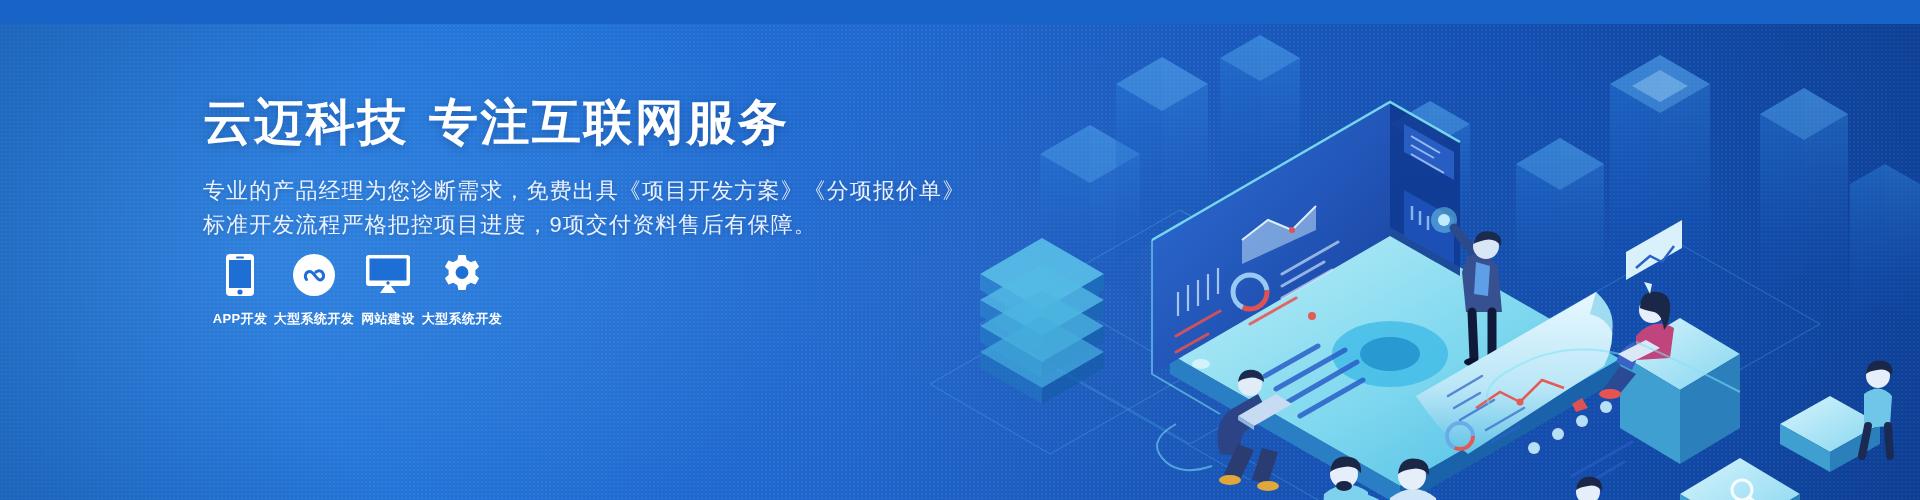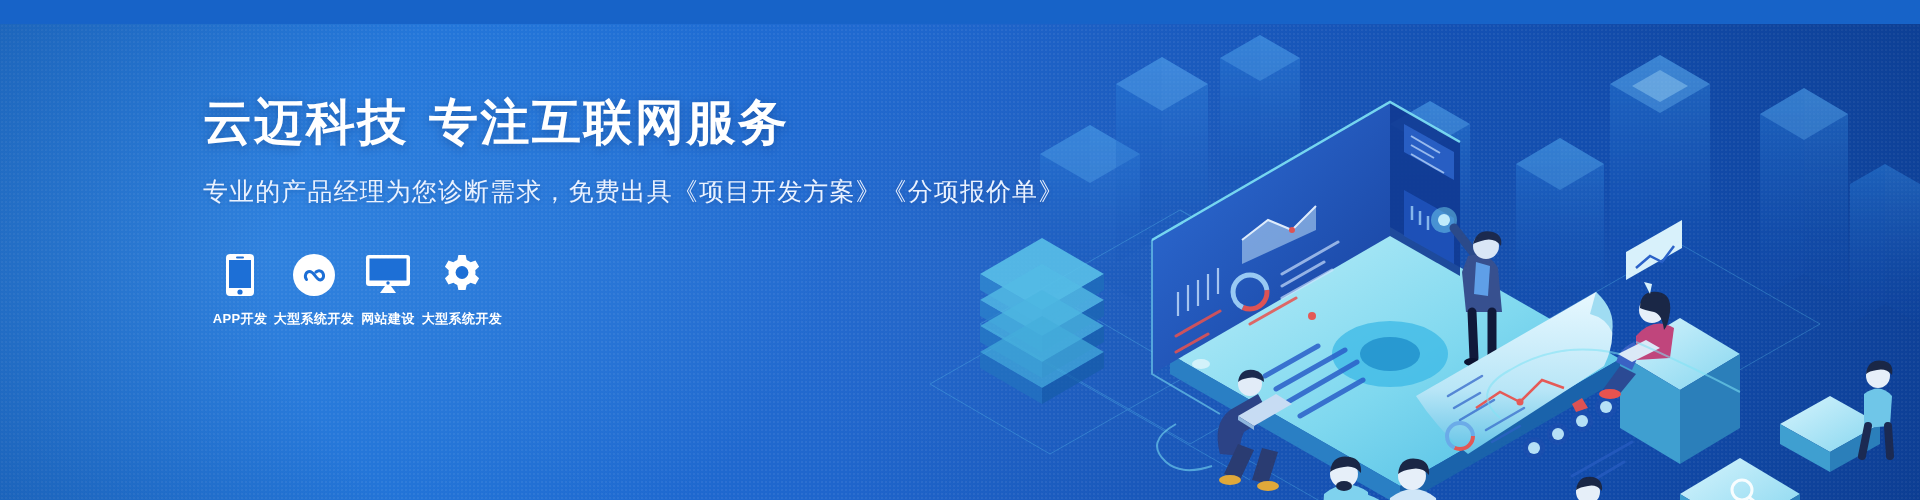--- a/index.html
+++ b/index.html
@@ -51,21 +51,21 @@
     white-space:nowrap;
     text-shadow:0 2px 10px rgba(3,30,80,0.28);
   }
   .headline .gap { display:inline-block; width:20px; }
 
   .sub {
     margin-top:22px;
   }
   .sub-line {
     color:#eaf2ff;
-    font-size:25px;
+    font-size:22px;
     line-height:34px;
     letter-spacing:1.1px;
     white-space:nowrap;
     text-shadow:0 1px 5px rgba(3,30,80,0.22);
   }
 
   
   .services {
     position:absolute;
     left:203px; top:228px;
@@ -431,20 +431,21 @@
       </g>
     </svg>
   </div>
 
   <div class="vignette"></div>
 
   <div class="copy">
     <h1 class="headline"><span>云迈科技</span><span class="gap"></span><span>专注互联网服务</span></h1>
     <div class="sub">
       <div class="sub-line">专业的产品经理为您诊断需求，免费出具《项目开发方案》《分项报价单》</div>
+      <div class="sub-line">标准开发流程严格把控项目进度，9项交付资料售后有保障。</div>
     </div>
   </div>
 
   <div class="services">
 
     <div class="svc">
       <span class="svc-ico">
         <svg width="28" height="42" viewBox="0 0 28 42">
           <rect x="0" y="0" width="28" height="42" rx="4" fill="#ffffff"></rect>
           <rect x="3" y="6" width="22" height="28" fill="#1d6fd6"></rect>

